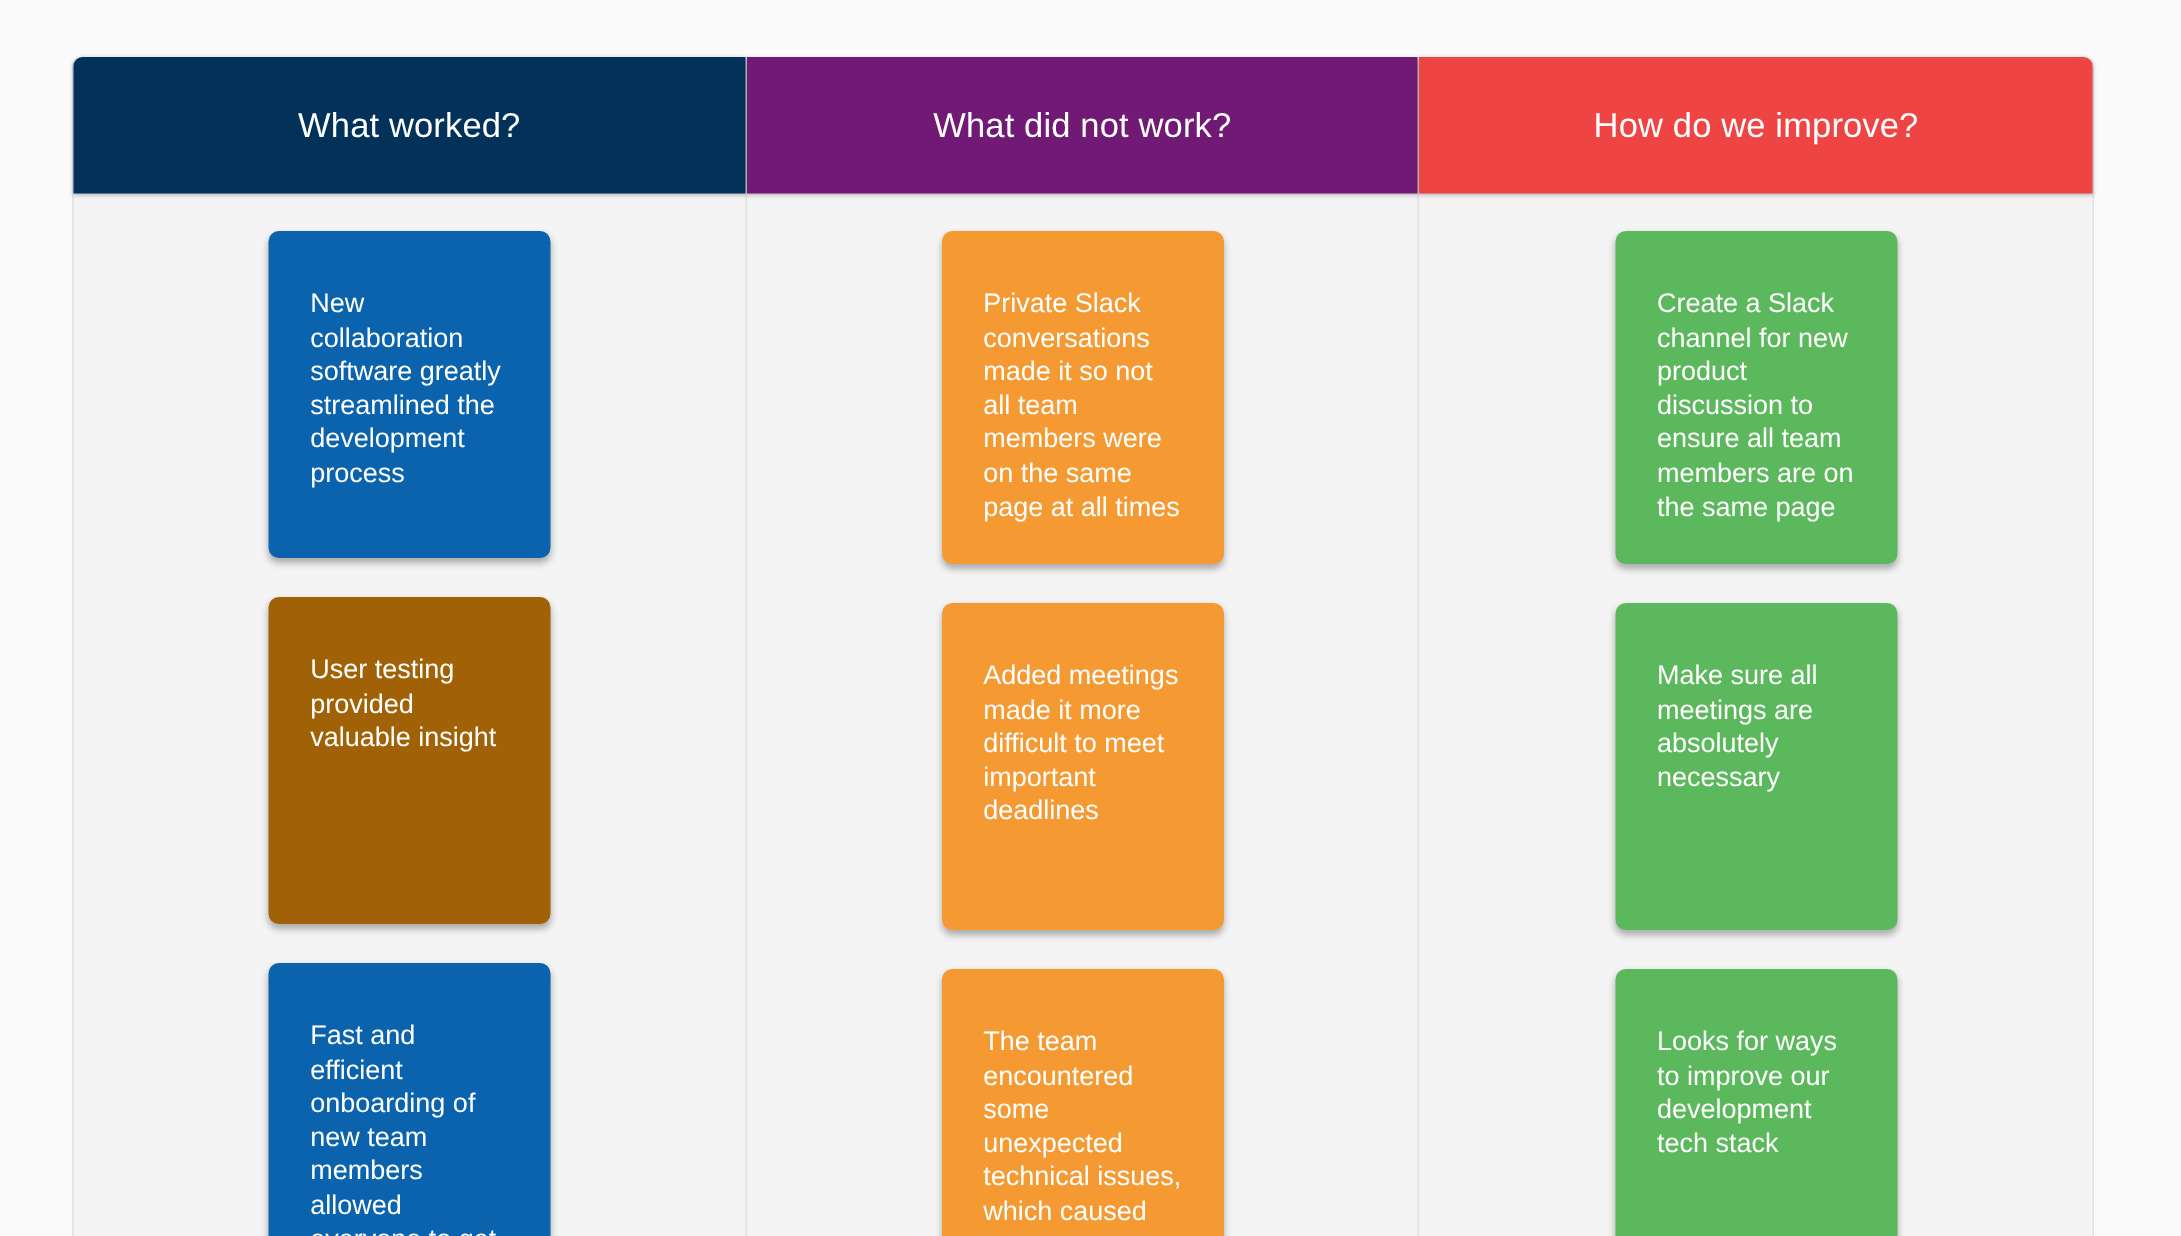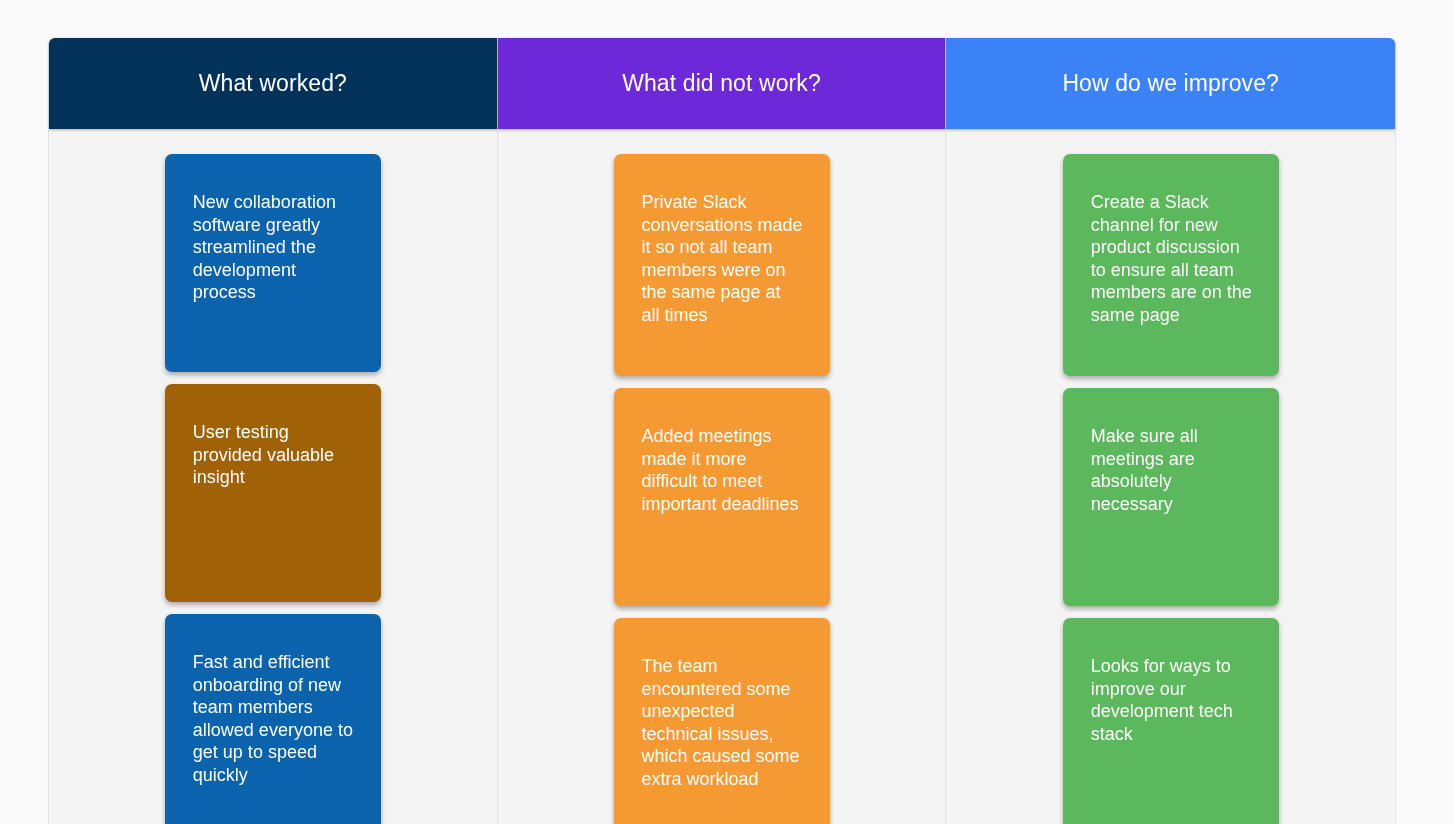--- a/index.html
+++ b/index.html
@@ -58,58 +58,58 @@
 
   .cards {
     width: 100%;
     padding-top: 25px;
     display: flex;
     flex-direction: column;
     align-items: center;
   }
 
   .card {
-    width: 216px;
+    width: 188px;
     border-radius: 7px;
     color: #ffffff;
     font-size: 18px;
     line-height: 22.6px;
     padding: 37px 26px 20px 28px;
-    margin-bottom: 12px;
+    margin-bottom: 26px;
     box-shadow: 0 3px 5px rgba(0,0,0,0.30);
     overflow: hidden;
     word-wrap: break-word;
   }
 </style>
 </head>
 <body>
 
 <div id="board">
     <div class="column">
       <div class="column-header" style="background: rgb(2, 50, 89);">
         <span>What worked?</span>
       </div>
       <div class="cards">
         <div class="card" style="background: rgb(10, 99, 172); height: 218px;"><span>New collaboration software greatly streamlined the development process</span></div>
         <div class="card" style="background: #a16207; height: 218px;"><span>User testing provided valuable insight</span></div>
         <div class="card" style="background: rgb(10, 99, 172); height: 218px;"><span>Fast and efficient onboarding of new team members allowed everyone to get up to speed quickly</span></div>
       </div>
     </div>
     <div class="column">
-      <div class="column-header" style="background: #6d28d9;">
+      <div class="column-header" style="background: #701a75;">
         <span>What did not work?</span>
       </div>
       <div class="cards">
         <div class="card" style="background: rgb(245, 154, 51); height: 222px;"><span>Private Slack conversations made it so not all team members were on the same page at all times</span></div>
         <div class="card" style="background: rgb(245, 154, 51); height: 218px;"><span>Added meetings made it more difficult to meet important deadlines</span></div>
         <div class="card" style="background: rgb(245, 154, 51); height: 218px;"><span>The team encountered some unexpected technical issues, which caused some extra workload</span></div>
       </div>
     </div>
     <div class="column">
-      <div class="column-header" style="background: #3b82f6;">
+      <div class="column-header" style="background: #ef4444;">
         <span>How do we improve?</span>
       </div>
       <div class="cards">
         <div class="card" style="background: rgb(92, 184, 92); height: 222px;"><span>Create a Slack channel for new product discussion to ensure all team members are on the same page</span></div>
         <div class="card" style="background: rgb(92, 184, 92); height: 218px;"><span>Make sure all meetings are absolutely necessary</span></div>
         <div class="card" style="background: rgb(92, 184, 92); height: 218px;"><span>Looks for ways to improve our development tech stack</span></div>
       </div>
     </div>
   </div>
 

